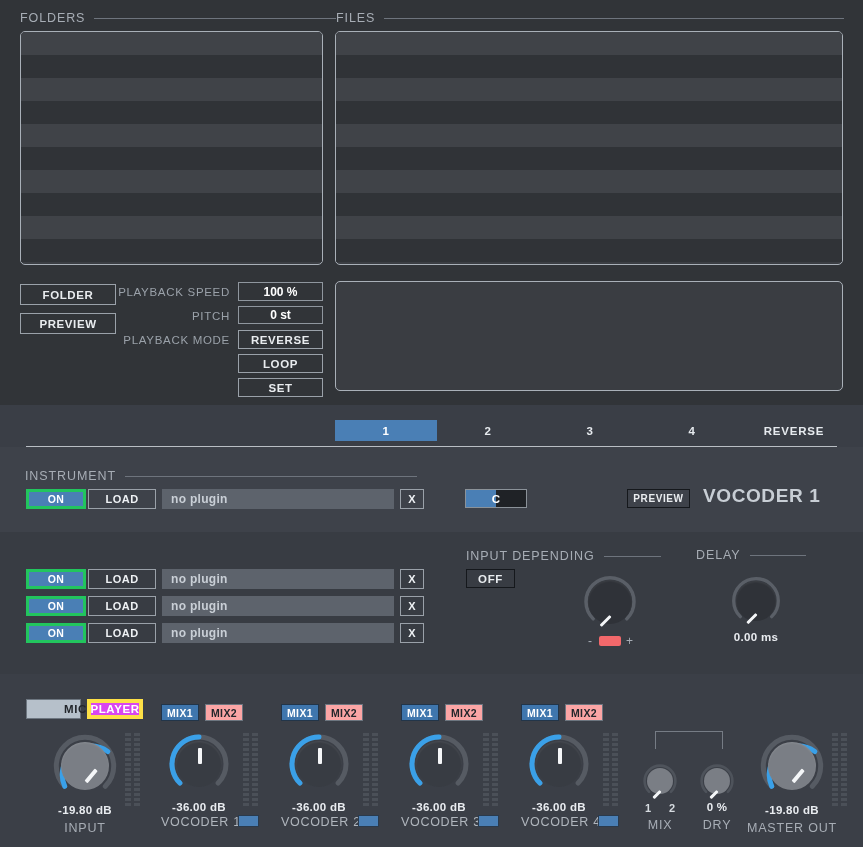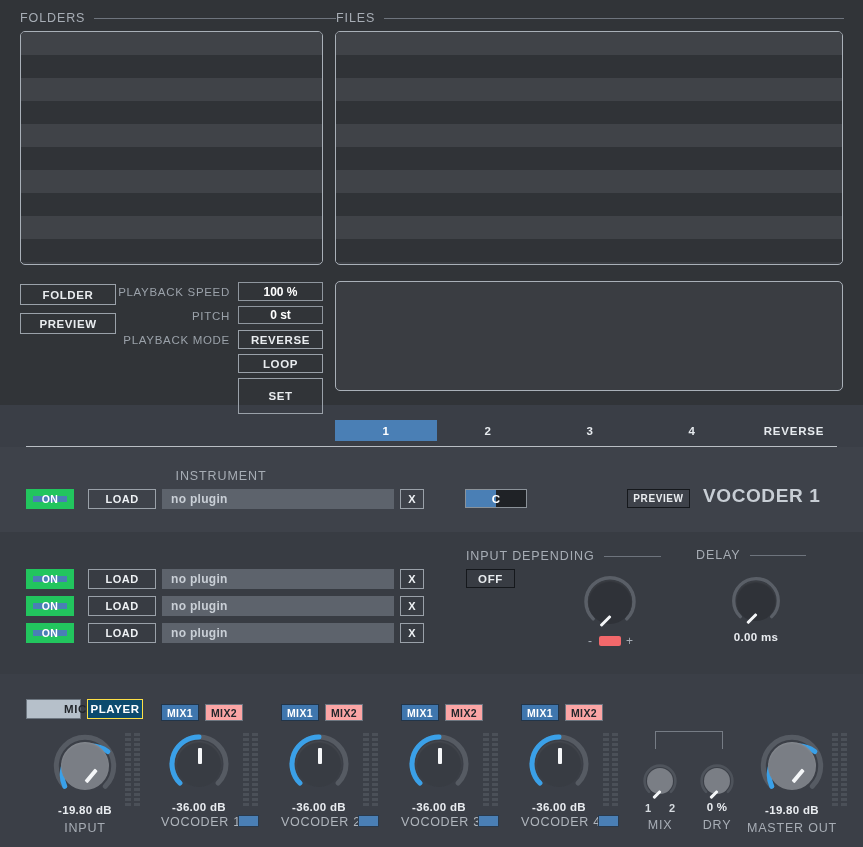--- a/index.html
+++ b/index.html
@@ -47,42 +47,42 @@
 
   
   .btn {
     border: 1px solid #9aa1a9; background: transparent; color: #e9ecef;
     font-size: 11.5px; font-weight: bold; letter-spacing: 0.6px;
     display: flex; align-items: center; justify-content: center;
     position: absolute; cursor: pointer; user-select: none;
   }
   .btn.dark-border { border-color: #15181c; }
   .btn.blue {
-    background: #0c4a6e; border: 1px solid #fde047; color: #ffffff;
+    background: #d946ef; border: 4px solid #fde047; color: #ffffff;
   }
   .btn.lightgray {
     background: #b6c0ca; border: 1px solid #6d7680; color: #23262b;
   }
 
   .value-field {
     position: absolute; border: 1px solid #8f969e; background: transparent;
     color: #ffffff; font-size: 12px; font-weight: bold;
     display: flex; align-items: center; justify-content: center;
   }
 
   .field-label {
     position: absolute; color: #9aa1a9; font-size: 11.5px; letter-spacing: 0.7px;
     text-align: right;
   }
 
   
   .slot { position: absolute; height: 20px; }
   .slot .on {
-    position: absolute; left: 0; top: 0; width: 48px; height: 20px;
-    background: #4a7fb5; border: 7px solid #22c55e; color: #fff;
+    position: absolute; left: 0; top: 0; width: 60px; height: 20px;
+    background: #4a7fb5; border: 3px solid #22c55e; color: #fff;
     font-size: 10.5px; font-weight: bold; letter-spacing: .5px;
     display: flex; align-items: center; justify-content: center; cursor: pointer;
   }
   .slot .load {
     position: absolute; left: 62px; top: 0; width: 68px; height: 20px;
     border: 1px solid #9aa1a9; color: #eef1f4;
     font-size: 11px; font-weight: bold; letter-spacing: .5px;
     display: flex; align-items: center; justify-content: center; cursor: pointer;
   }
   .slot .name {
@@ -232,31 +232,31 @@
 
   <div class="field-label" style="left:110px; top:286px; width:120px;">PLAYBACK SPEED</div>
   <div class="value-field" style="left:238px; top:282px; width:85px; height:19px;">100 %</div>
 
   <div class="field-label" style="left:140px; top:310px; width:90px;">PITCH</div>
   <div class="value-field" style="left:238px; top:306px; width:85px; height:18px;">0 st</div>
 
   <div class="field-label" style="left:110px; top:334px; width:120px;">PLAYBACK  MODE</div>
   <div class="btn" style="left:238px; top:330px; width:85px; height:19px;">REVERSE</div>
   <div class="btn" style="left:238px; top:354px; width:85px; height:19px;">LOOP</div>
-  <div class="btn" style="left:238px; top:378px; width:85px; height:36px;">SET</div>
+  <div class="btn" style="left:238px; top:378px; width:85px; height:19px;">SET</div>
 
   <div class="tabstrip">
     <div class="tab active">1</div>
     <div class="tab">2</div>
     <div class="tab">3</div>
     <div class="tab">4</div>
     <div class="tab">REVERSE</div>
   </div>
 
-  <div class="sec-head" style="left:25px; top:469px; width:392px;flex-direction:column;">
+  <div class="sec-head" style="left:25px; top:469px; width:392px;">
     <span class="lbl">INSTRUMENT</span>
     <span class="line"></span>
   </div>
   <div class="slot" style="left:26px; top:489px; width:398px;">
     <div class="on">ON</div>
     <div class="load">LOAD</div>
     <div class="name">no plugin</div>
     <div class="x">X</div>
   </div>
 

